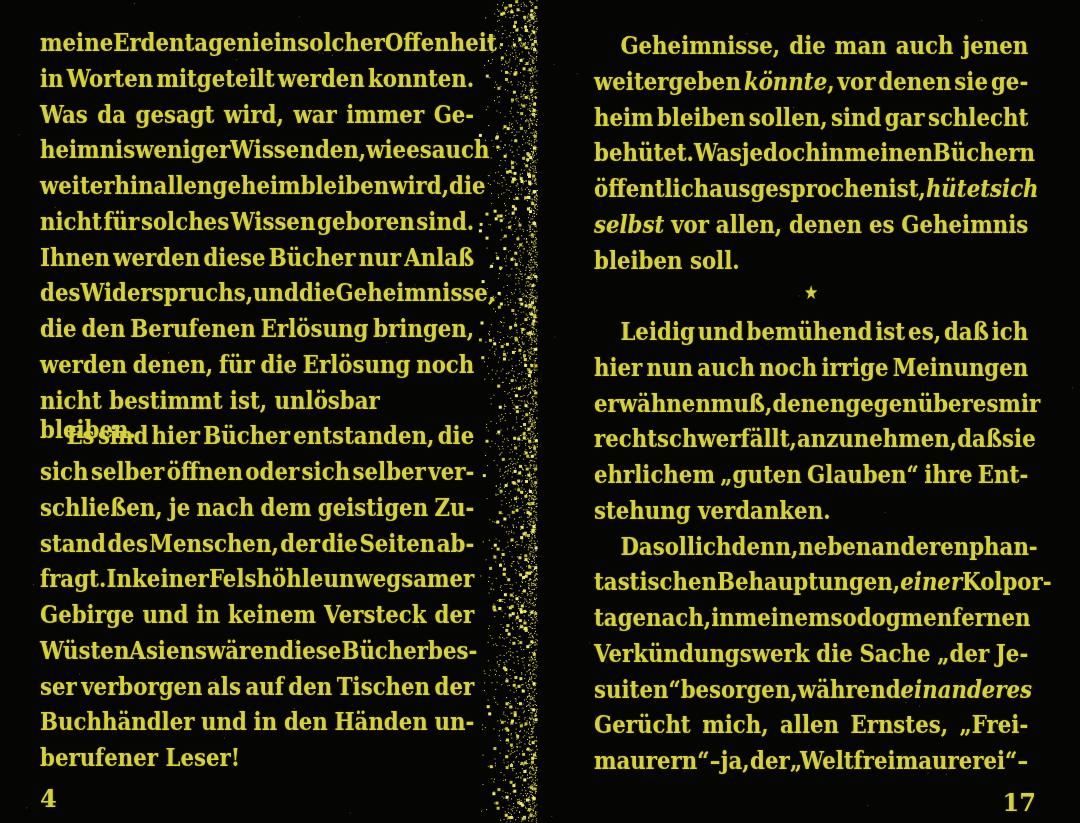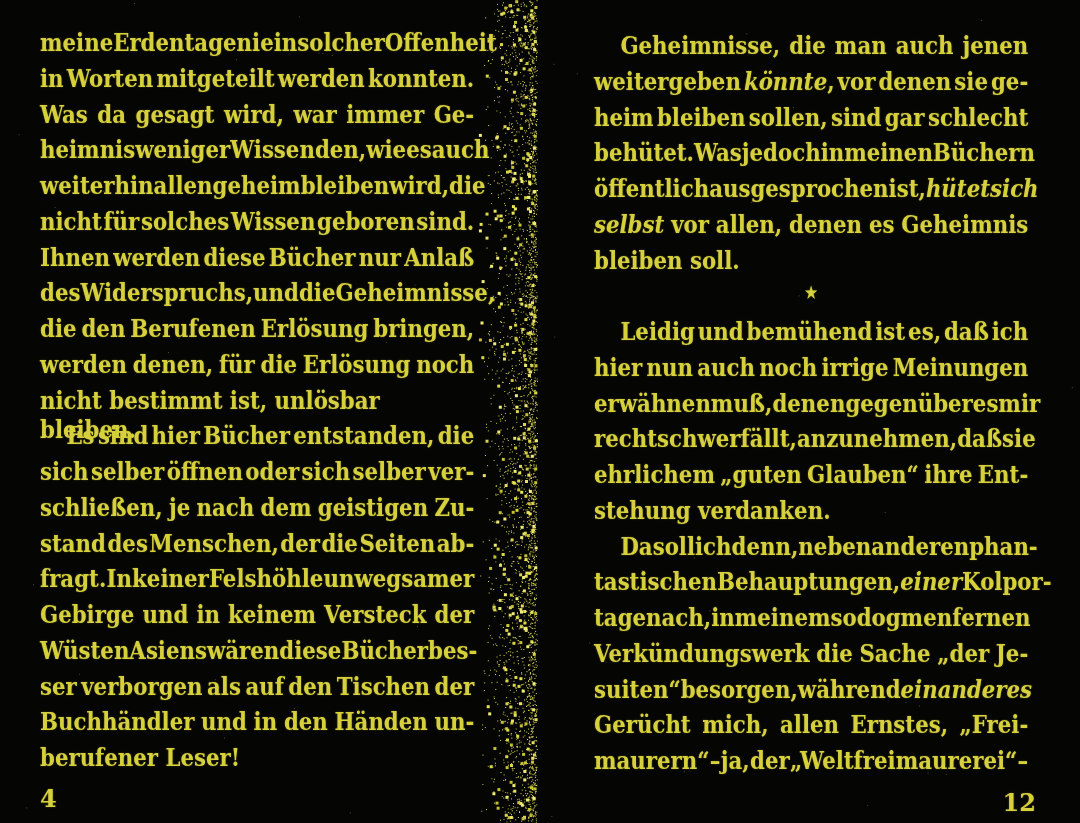--- a/index.html
+++ b/index.html
@@ -120,14 +120,14 @@
         <div class="line"><span>tage</span><span>nach,</span><span>in</span><span>meinem</span><span>so</span><span>dogmenfernen</span></div>
         <div class="line"><span>Verkündungswerk</span><span>die</span><span>Sache</span><span>„der</span><span>Je-</span></div>
         <div class="line"><span>suiten“</span><span>besorgen,</span><span>während</span><span><span class="it">ein</span></span><span><span class="it">anderes</span></span></div>
         <div class="line"><span>Gerücht</span><span>mich,</span><span>allen</span><span>Ernstes,</span><span>„Frei-</span></div>
         <div class="line"><span>maurern“</span><span>–</span><span>ja,</span><span>der</span><span>„Weltfreimaurerei“</span><span>–</span></div>
       </div>
   </div>
 
   <div class="page-number" id="pn-left">4</div>
 
-  <div class="page-number" id="pn-right">12</div>
+  <div class="page-number" id="pn-right">17</div>
 </div>
 
 </body></html>

